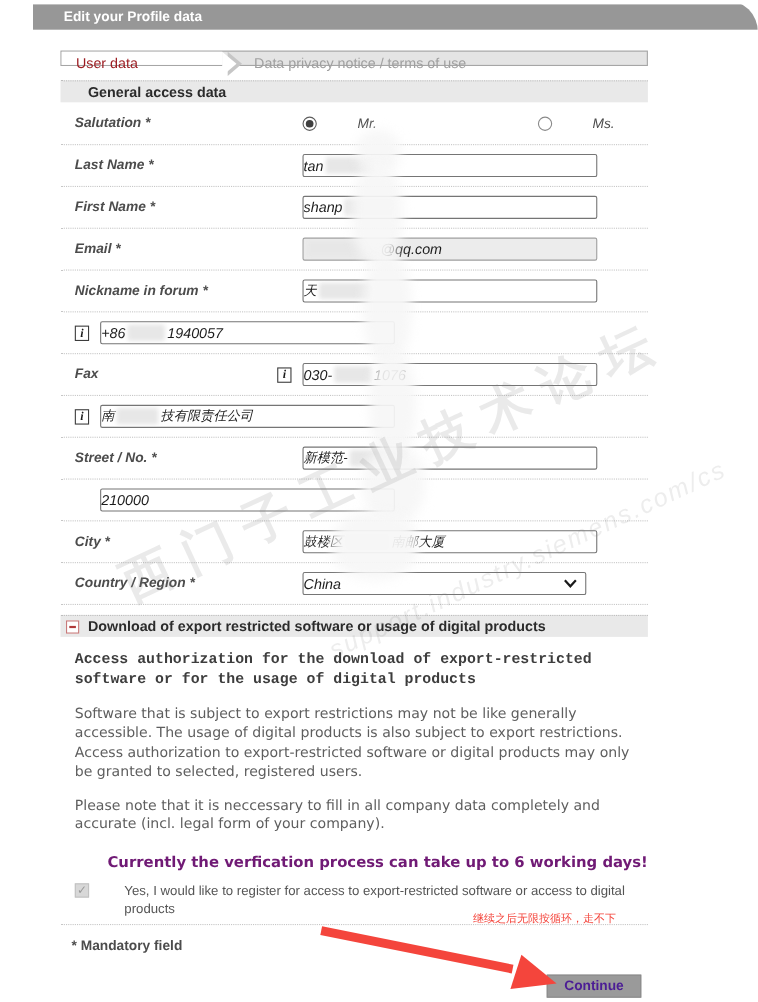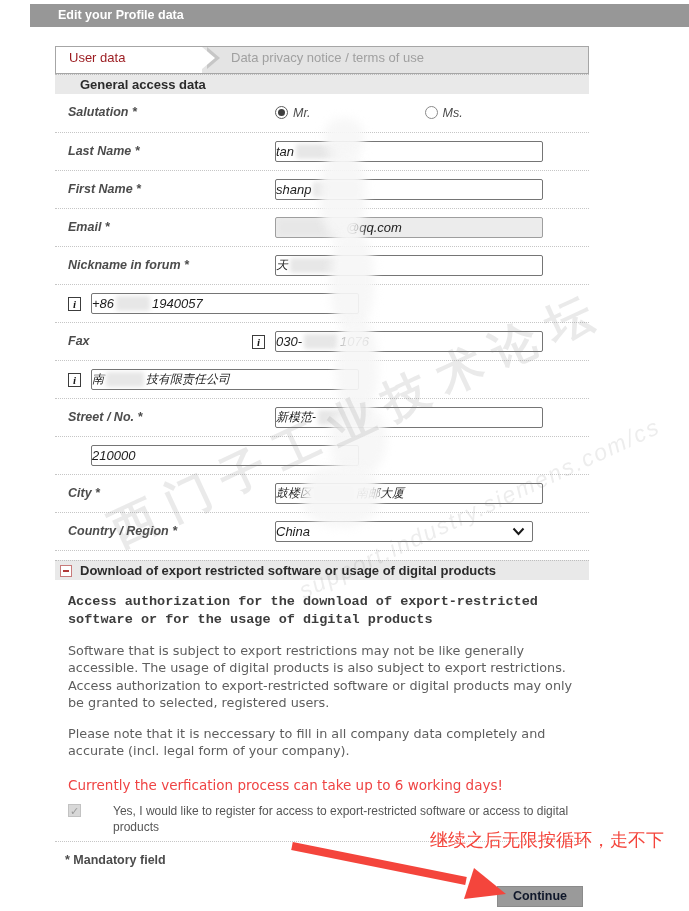--- a/index.html
+++ b/index.html
@@ -1,29 +1,29 @@
 <!DOCTYPE html>
 <html><head>
 <meta charset="utf-8">
 <style>
   * { margin:0; padding:0; box-sizing:border-box; }
   body { background:#fff; }
   .page { position:relative; width:689px; height:911px; background:#fff; overflow:hidden;
-          font-family:"Liberation Sans", sans-serif; }
+          font-family:"Liberation Sans", sans-serif;border-radius:29px; }
 
   
   .topbar { position:absolute; left:30px; top:4px; width:659px; height:23px;
             background:#979797; color:#fff; font-weight:bold; font-size:12.5px;
             line-height:23px; padding-left:28px; }
 
   
   .content { position:absolute; left:55px; top:46px; width:534px; }
 
   
-  .tabbar { position:relative; height:28px; background:#e4e4e4; border:1px solid #a6a6a6; }
+  .tabbar { position:relative; height:14px; background:#e4e4e4; border:1px solid #a6a6a6; margin-bottom:13px; }
   .tab-active { position:absolute; left:0; top:0; bottom:0; width:146px; background:#fff;
                 color:#9b1a1f; font-size:13px; line-height:22px; padding-left:13px; }
   .tab-arrow-gray { position:absolute; left:151px; top:0; width:0; height:0;
                     border-top:11px solid transparent; border-bottom:11px solid transparent;
                     border-left:13px solid #c6c6c6; }
   .tab-arrow-white { position:absolute; left:146px; top:0; width:0; height:0;
                      border-top:11px solid transparent; border-bottom:11px solid transparent;
                      border-left:13px solid #fff; }
   .tab-inactive { position:absolute; left:175px; top:0; color:#a0a0a0; font-size:13px; line-height:22px; }
 
@@ -43,44 +43,44 @@
                font-family:"Liberation Serif", serif; font-weight:bold; font-size:11px; line-height:12px;
                text-align:center; color:#1a1a1a; }
   .inp { width:268px; height:21px; border:1px solid #757575; border-radius:2px; background:#fff;
          font-size:13px; color:#1c1c1c; display:flex; align-items:center; padding-left:0; overflow:hidden; }
   .inp.cjk { font-size:12px; }
   .inp.disabled { background:#ececec; border-color:#9e9e9e; }
   .redact { display:inline-block; height:15px; background:#e7e7e7; filter:blur(2px); margin:0 2px; border-radius:2px; flex-shrink:0; }
   .select { width:258px; justify-content:space-between; padding-right:7px; }
 
   
-  .radio-group { display:flex; align-items:flex-start; }
+  .radio-group { display:flex; align-items:center;gap:32px; }
   .radio { width:13px; height:13px; border-radius:50%; border:1px solid #8a8a8a; background:#fff; position:relative; flex-shrink:0; }
   .radio.sel { border-color:#5c5c5c; }
   .radio.sel::after { content:""; position:absolute; left:2px; top:2px; width:7px; height:7px; border-radius:50%; background:#3f3f3f; }
   .radio-label { font-size:12.5px; color:#4c4c4c; margin-left:5px; }
 
   
   .export-body { padding-left:13px; width:534px; }
   .exp-heading { font-family:Liberation Mono, monospace; font-weight:bold; font-size:13.5px;
                  color:#3d3d3d; margin:13px 0 6px; width:515px; line-height:1.3; }
   .exp-para { font-family:"DejaVu Sans", sans-serif; font-size:12.8px; color:#5e5e5e;
               margin:14px 0; width:520px; line-height:1.35; }
-  .exp-note { font-family:"DejaVu Sans", sans-serif; font-weight:normal; font-size:13.5px; color:#ef4444; margin:17px 0 10px; }
+  .exp-note { font-family:"DejaVu Sans", sans-serif; font-weight:bold; font-size:13.5px; color:#701a75; margin:17px 0 10px;text-align:right; }
   .cbx-row { display:flex; align-items:flex-start; margin:10px 0 4px; width:520px; }
   .cbx { width:13px; height:13px; background:#d8d8d8; border:1px solid #c2c2c2; color:#9a9a9a;
          font-size:11px; line-height:12px; text-align:center; margin-right:6px; margin-top:1px; flex-shrink:0; }
   .cbx-label { font-size:12px; color:#555; line-height:1.35;margin-left:26px; }
   .dotted-sep { border-top:1px dotted #c6c6c6; margin-top:6px; }
 
   
-  .annotation { position:absolute; left:430px; top:828px; width:245px; color:#f4453c; font-size:18px; }
+  .annotation { position:absolute; left:430px; top:828px; width:245px; color:#f4453c; font-size:10px; }
   .mandatory { position:absolute; left:65px; top:853px; font-weight:bold; font-size:12.5px; color:#4c4c4c; }
   .continue-btn { position:absolute; left:497px; top:886px; width:86px; height:21px;
-                  background:#9a9a9a; border:1px solid #8b8b8b; color:#0f172a; font-weight:bold;
+                  background:#9a9a9a; border:1px solid #8b8b8b; color:#4c1d95; font-weight:bold;
                   font-size:12.5px; text-align:center; line-height:19px; cursor:pointer;
                   font-family:"Liberation Sans", sans-serif; }
   .arrow-svg { position:absolute; left:280px; top:836px; pointer-events:none; z-index:10; }
 
   
   .wm { position:absolute; pointer-events:none; white-space:nowrap; z-index:6;
         transform:rotate(-25deg); transform-origin:left top; color:rgba(125,125,125,0.16); }
   .wm1 { left:100px; top:505px; font-size:46px; font-weight:bold; letter-spacing:14px; }
   .wm2 { left:295px; top:580px; font-size:23px; font-style:italic; letter-spacing:2px; color:rgba(125,125,125,0.14); }
   .smudge { position:absolute; background:rgba(246,246,246,0.93); filter:blur(5px); border-radius:45%; z-index:5; pointer-events:none; }

